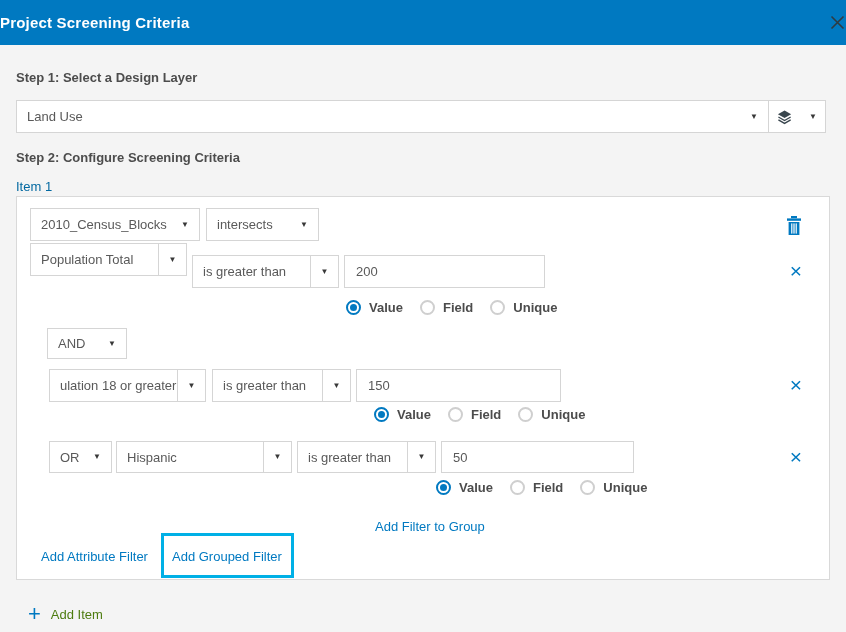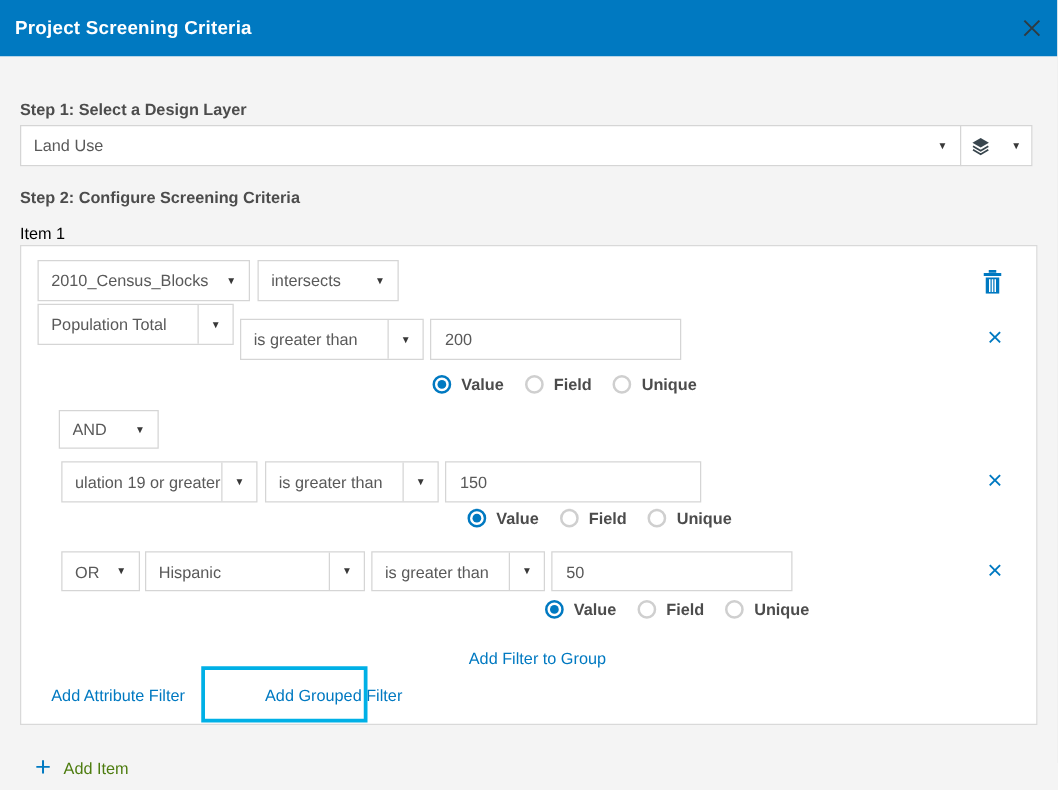--- a/index.html
+++ b/index.html
@@ -2,27 +2,27 @@
 <html><head>
 <meta charset="utf-8">
 <style>
   * { margin:0; padding:0; box-sizing:border-box; }
   html,body { background:#e9e9e9; }
   body { font-family:"Liberation Sans", sans-serif; }
   .app { position:relative; width:846px; height:632px; background:#f4f4f4; overflow:hidden; }
 
   
   .hdr { position:absolute; left:0; top:0; width:846px; height:45px; background:#0079c1;
-         display:flex; align-items:center; padding:0 12px; }
+         display:flex; align-items:center; padding:0 0; }
   .hdr-title { color:#ffffff; font-size:15px; font-weight:600; letter-spacing:.2px; }
   .hdr-close { margin-left:auto; width:18px; height:18px; display:flex; align-items:center;
                justify-content:center; cursor:pointer; }
 
   .heading { position:absolute; font-size:13px; font-weight:bold; color:#4c4c4c; }
-  .sublabel { position:absolute; font-size:13px; color:#000000; }
+  .sublabel { position:absolute; font-size:13px; color:#0369a1; }
 
   
   .sel { position:absolute; background:#fff; border:1px solid #d5d5d5; display:flex;
          align-items:center; padding:0 10px; font-size:13px; color:#595959; cursor:pointer;justify-content:flex-end; }
   .sel .sel-text { white-space:nowrap; overflow:hidden; }
   .caret { font-size:8px; color:#383838; line-height:1; }
   .sel .caret { margin-left:auto; padding-left:10px; }
 
   
   .fsel { position:absolute; display:flex; background:#fff; border:1px solid #d5d5d5; cursor:pointer; }
@@ -65,21 +65,21 @@
 
   <div class="hdr">
     <span class="hdr-title">Project Screening Criteria</span>
     <span class="hdr-close">
       <svg width="15" height="15" viewBox="0 0 15 15">
         <path d="M1.5 1.5 L13.5 13.5 M13.5 1.5 L1.5 13.5" stroke="#2e3b42" stroke-width="1.6" fill="none"></path>
       </svg>
     </span>
   </div>
 
-  <div class="heading" style="left:16px; top:80px;">Step 1: Select a Design Layer</div>
+  <div class="heading" style="left:16px; top:70px;">Step 1: Select a Design Layer</div>
 
   <div class="sel" style="left:16px; top:100px; width:753px; height:33px;">
     <span class="sel-text">Land Use</span>
     <span class="caret">▼</span>
   </div>
   <div class="sel" style="left:768px; top:100px; width:58px; height:33px; justify-content:center; padding:0 8px;">
     <svg width="16" height="16" viewBox="0 0 16 16" style="margin-right:7px;">
       <path d="M8 1 L15 5 L8 9 L1 5 Z" fill="#39464e"></path>
       <path d="M1.5 8 L8 11.8 L14.5 8" stroke="#39464e" stroke-width="1.4" fill="none"></path>
       <path d="M1.5 11 L8 14.8 L14.5 11" stroke="#39464e" stroke-width="1.4" fill="none"></path>
@@ -140,21 +140,21 @@
         <span class="rlabel">Unique</span>
       </span>
     </div>
 
     <div class="sel" style="left:14px; top:131px; width:80px; height:31px;margin-left:16px;">
       <span class="sel-text">AND</span>
       <span class="caret">▼</span>
     </div>
 
     <div class="fsel" style="left:32px; top:172px; width:157px; height:33px;">
-      <span class="txt">ulation 19 or greater</span>
+      <span class="txt">ulation 18 or greater</span>
       <span class="car">
           <span class="caret">▼</span>
         </span>
     </div>
     <div class="fsel" style="left:195px; top:172px; width:139px; height:33px;">
       <span class="txt">is greater than</span>
       <span class="car">
           <span class="caret">▼</span>
         </span>
     </div>
@@ -206,21 +206,21 @@
       </span>
       <span class="radio">
         <span class="rc"></span>
         <span class="rlabel">Unique</span>
       </span>
     </div>
 
     <span class="link" style="left:358px; top:322px;">Add Filter to Group</span>
 
     <span class="link" style="left:24px; top:352px;">Add Attribute Filter</span>
-    <span class="link" style="left:155px; top:352px;margin-left:40px;">Add Grouped Filter</span>
+    <span class="link" style="left:155px; top:352px;">Add Grouped Filter</span>
     <div class="hlbox"></div>
   </div>
 
   <div class="additem">
     <span class="plus">+</span>
     <span class="additem-label">Add Item</span>
   </div>
 
 </div>
 

